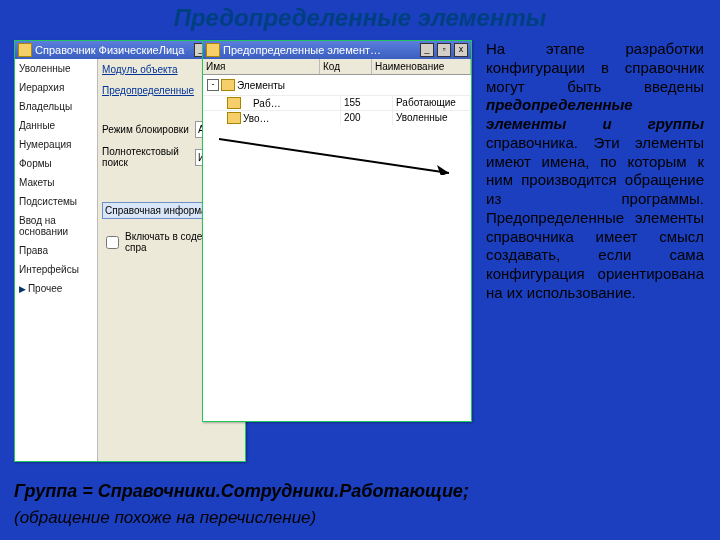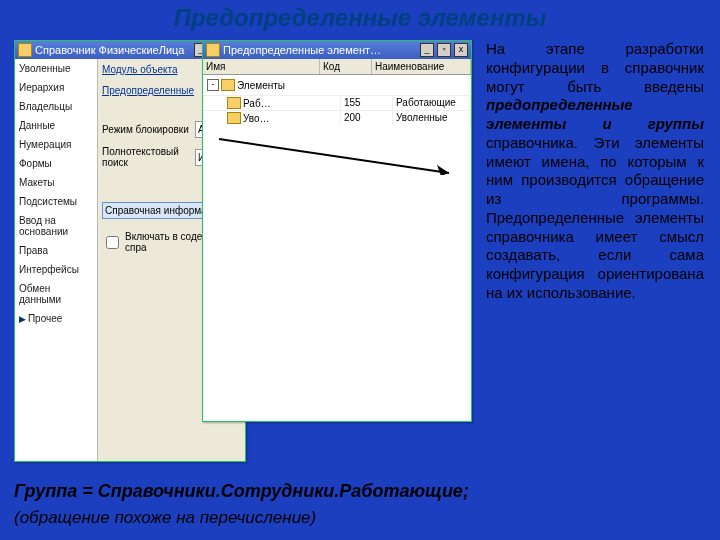--- a/index.html
+++ b/index.html
@@ -130,21 +130,20 @@
         <div>Иерархия</div>
         <div>Владельцы</div>
         <div>Данные</div>
         <div>Нумерация</div>
         <div>Формы</div>
         <div>Макеты</div>
         <div>Подсистемы</div>
         <div>Ввод на основании</div>
         <div>Права</div>
         <div>Интерфейсы</div>
-        <div>Обмен данными</div>
         <div><span class="chev">▶</span><span>Прочее</span></div>
       </div>
       <div class="rp">
         <div class="link">Модуль объекта</div>
         <div class="link">Предопределенные</div>
         <div style="height:8px"></div>
         <div class="row">
           <label>Режим блокировки</label>
           <input class="fld" value="Авт" style="">
         </div>
@@ -178,21 +177,21 @@
       </div>
       <div class="tree">
         <div class="n">
           <span class="box">-</span>
           <span class="fld-ico"></span>
           <span>Элементы</span>
         </div>
       </div>
       <div class="gv">
         <div class="r">
-          <div class="c1" style="padding-left:24px;display:flex;gap:2px;align-items:center">
+          <div class="c1" style="padding-left:24px;display:flex;gap:12px;align-items:center">
             <span class="fld-ico"></span>
             <span>Раб…</span>
           </div>
           <div class="c2">155</div>
           <div class="c3">Работающие</div>
         </div>
         <div class="r">
           <div class="c1" style="padding-left:24px;display:flex;gap:2px;align-items:center">
             <span class="fld-ico"></span>
             <span>Уво…</span>

